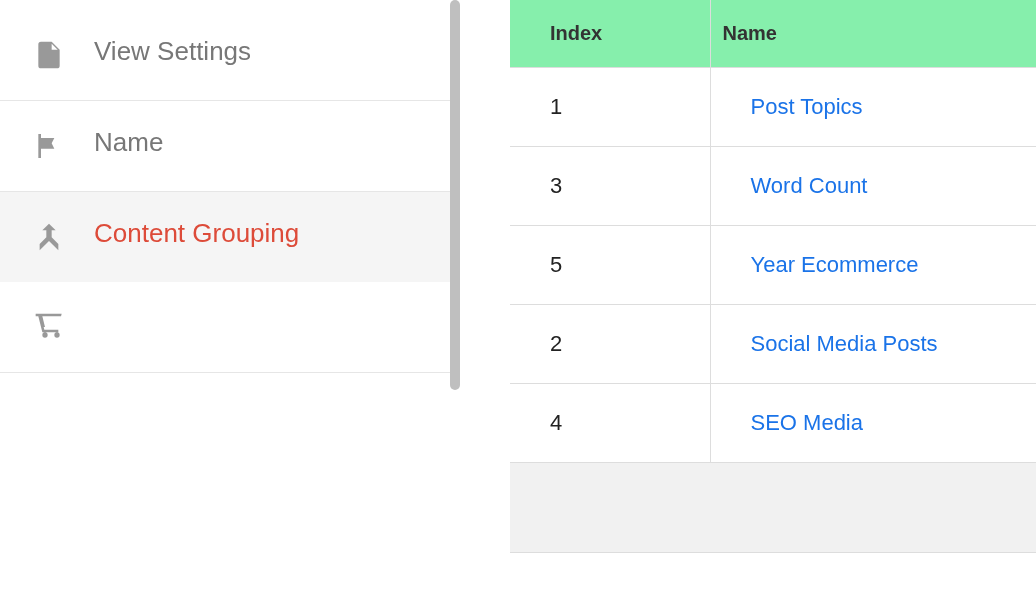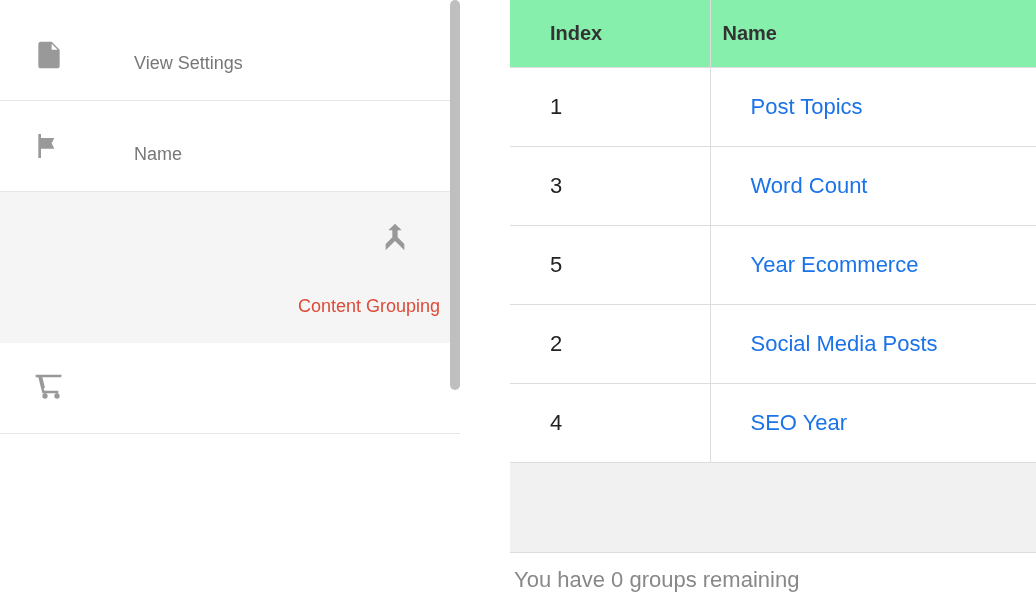--- a/index.html
+++ b/index.html
@@ -21,33 +21,31 @@
       position: absolute;
       right: 0;
       top: 0;
       width: 10px;
       height: 390px;
       background: #bfbfbf;
       border-radius: 5px;
     }
     .sidebar-item {
       display: flex;
-      align-items: flex-end;
+      align-items: flex-start;
       padding: 26px 20px 26px 30px;
       border-bottom: 1px solid #e6e6e6;
       cursor: pointer;
       color: #777;
-      font-size: 18px;
-      gap: 40px;
+      font-size: 26px;
     }
     .sidebar-item.active {
       background: #f5f5f5;
       color: #dd4b39;
       border-bottom: none;
-      flex-direction: column;
     }
     .sidebar-item .icon {
       width: 38px;
       height: 38px;
       margin-right: 26px;
       display: flex;
       align-items: center;
       justify-content: center;
       flex-shrink: 0;
     }
@@ -156,21 +154,20 @@
       <tr>
         <td>5</td>
         <td><a>Year Ecommerce</a></td>
       </tr>
       <tr>
         <td>2</td>
         <td><a>Social Media Posts</a></td>
       </tr>
       <tr>
         <td>4</td>
-        <td><a>SEO Year</a></td>
+        <td><a>SEO Media</a></td>
       </tr>
       <tr class="footer-row">
         <td colspan="2"></td>
       </tr>
     </tbody>
   </table>
-  <div class="remaining">You have 0 groups remaining</div>
 </div>
 
 </body></html>

